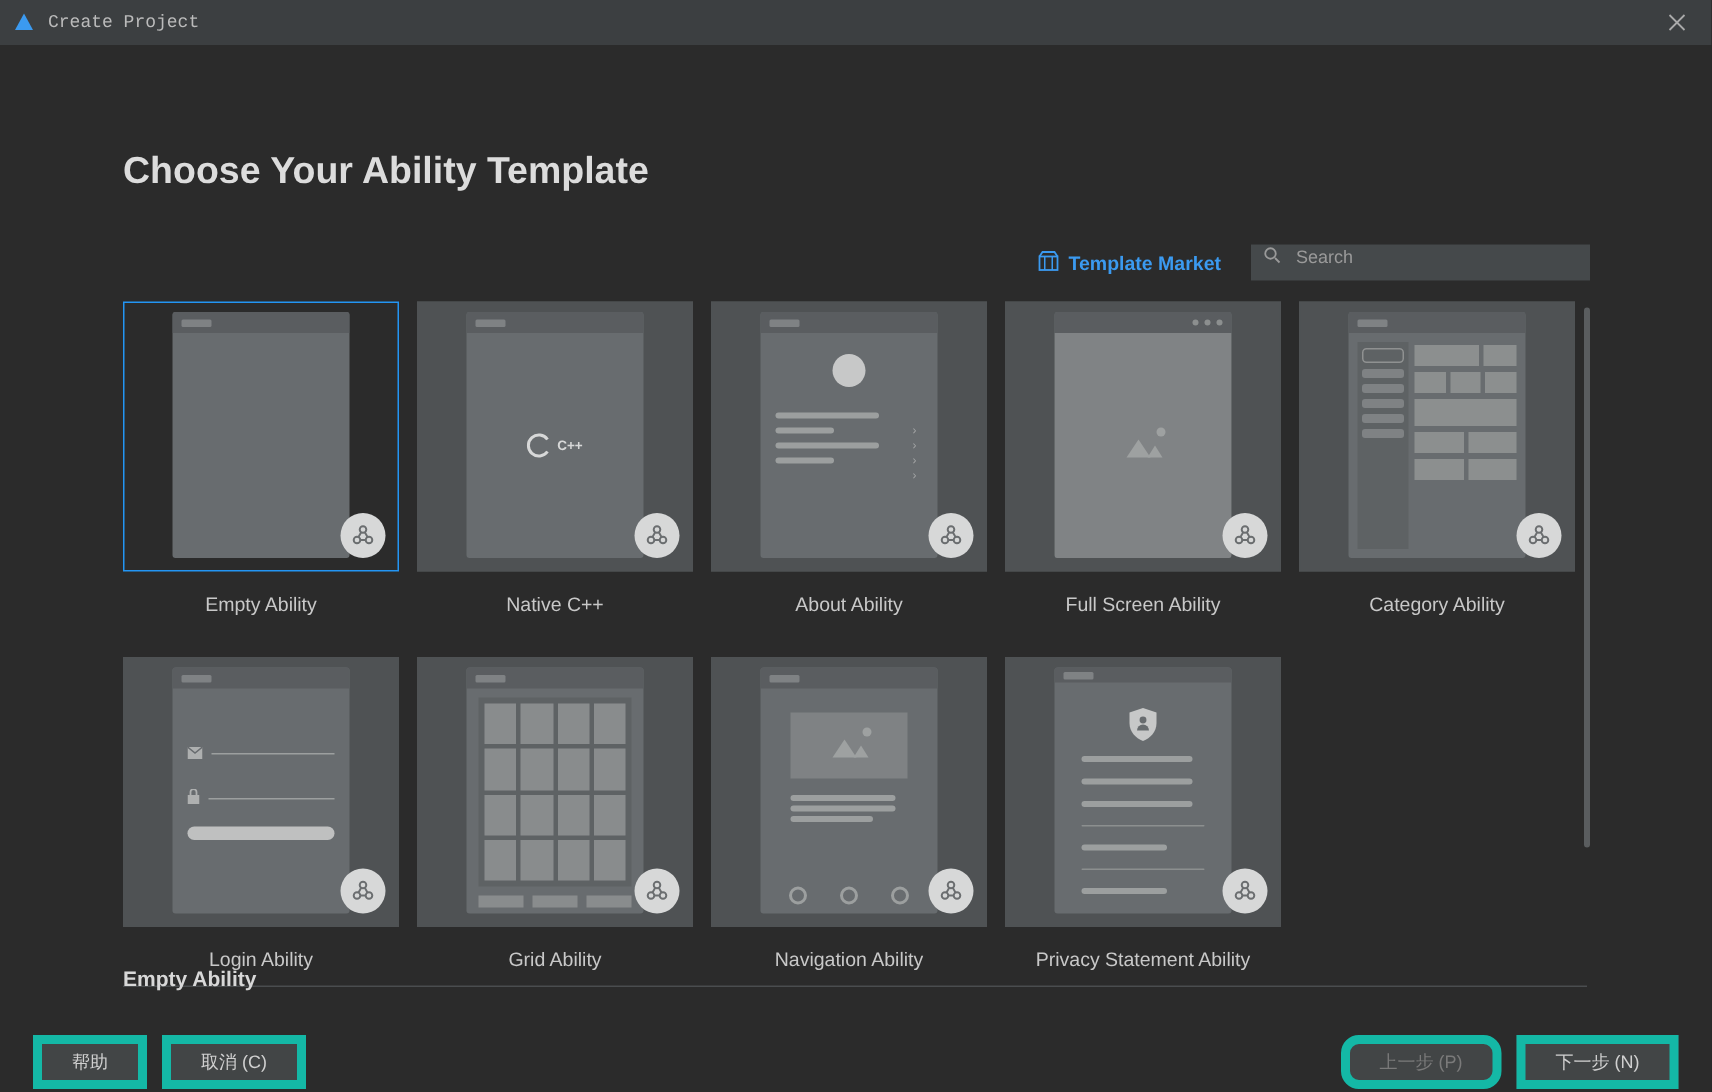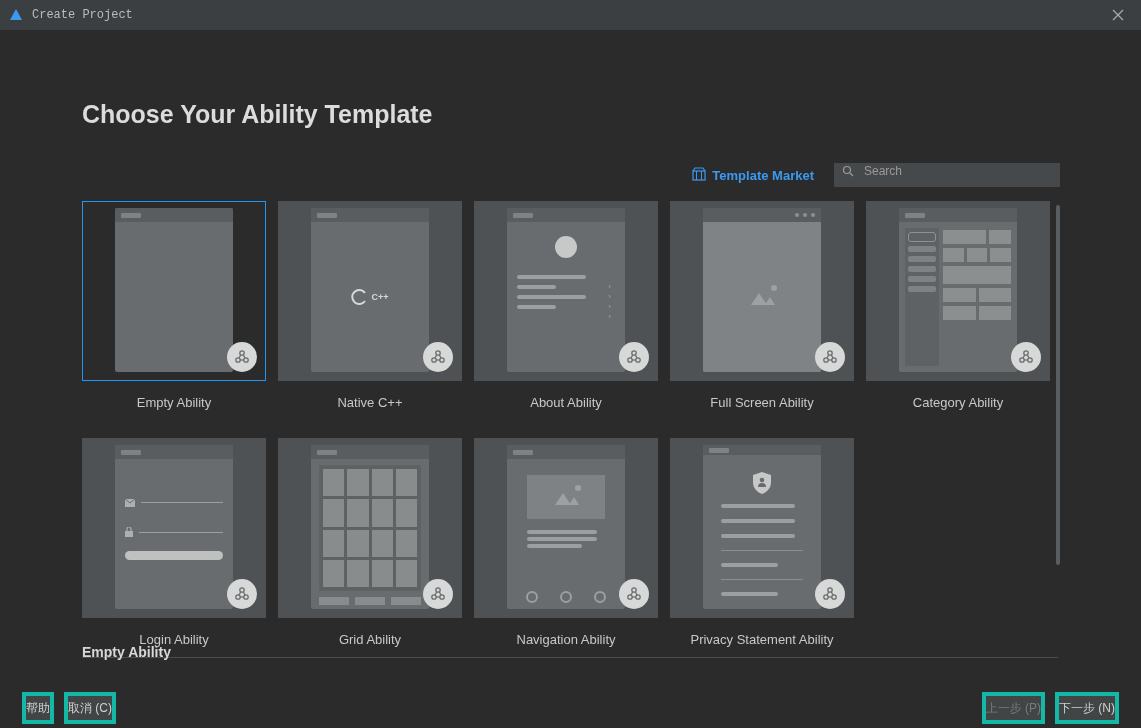--- a/index.html
+++ b/index.html
@@ -187,29 +187,29 @@
     height: 40px;
     display: flex;
     align-items: center;
     padding: 0 22px;
     box-sizing: border-box;
     gap: 10px;
   }
   .footer .spacer { flex: 1; }
   .btn {
     height: 24px;
-    padding: 0 0;
+    padding: 0 20px;
     background: #424546;
-    border: 4px solid #14b8a6;
+    border: 6px solid #14b8a6;
     color: #d0d0d0;
     font-size: 12px;
     display: flex; align-items: center;
     cursor: pointer;
   }
-  .btn.disabled { color: #7a7a7a; cursor: default; }
+  .btn.disabled { color: #7a7a7a; cursor: default; border-radius: 12px; }
 
   
   .line { height: 4px; background: #9c9f9f; border-radius: 2px; margin: 3px 0; }
   .line.sm { width: 40%; }
   .line.md { width: 70%; }
   .line.lg { width: 90%; }
   .chev { color: #a2a4a4; font-size: 8px; position: absolute; right: 4px; }
 
   .dots { display:flex; gap:4px; justify-content:flex-end; width:100%; }
   .dots span { width:4px; height:4px; border-radius:50%; background:#8c8f8f; }

